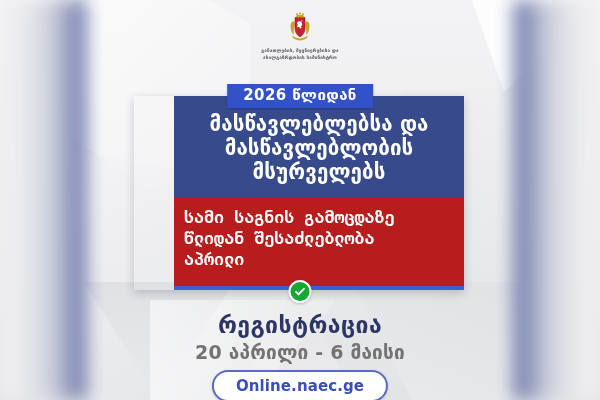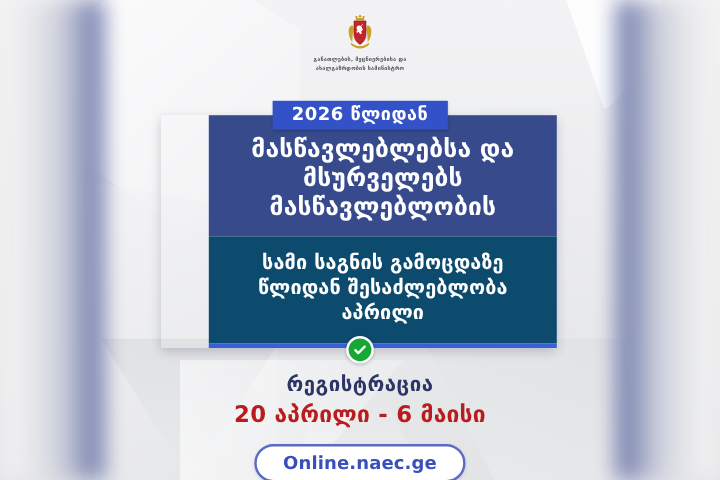--- a/index.html
+++ b/index.html
@@ -145,23 +145,24 @@
   }
   .panel-top .line {
     color:#ffffff;
     font-size:20.5px;
     font-weight:700;
     line-height:1.18;
     letter-spacing:.1px;
     white-space:nowrap;
   }
   .panel-bottom {
-    background:#0c4a6e;
+    background:#b91c1c;
     padding:11px 10px 14px;
-    text-align:center;
+    text-align:left;
+    font-family:Liberation Mono, monospace;
   }
   .panel-bottom .line {
     color:#ffffff;
     font-size:16.5px;
     font-weight:700;
     line-height:1.3;
     letter-spacing:.1px;
     white-space:nowrap;
   }
   .panel-rule {
@@ -186,28 +187,28 @@
   }
   .check-circle svg { display:block; }
 
   
   .reg {
     position:absolute; left:0; right:0; top:312px;
     text-align:center; z-index:3;
   }
   .reg-title {
     color:#2c3566;
-    font-size:17px;
+    font-size:23px;
     font-weight:700;
     letter-spacing:.4px;
     line-height:1.15;
   }
   .reg-dates {
     margin-top:4px;
-    color:#b91c1c;
+    color:#737373;
     font-size:19px;
     font-weight:700;
     letter-spacing:.2px;
     line-height:1.15;
   }
 
   
   .url-pill {
     position:absolute;
     left:50%; transform:translateX(-50%);
@@ -268,22 +269,22 @@
       <div>განათლების, მეცნიერებისა და</div>
       <div>ახალგაზრდობის სამინისტრო</div>
     </div>
   </div>
 
   <div class="badge">2026 წლიდან</div>
 
   <div class="panel">
     <div class="panel-top">
       <div class="line">მასწავლებლებსა და</div>
+      <div class="line">მასწავლებლობის</div>
       <div class="line">მსურველებს</div>
-      <div class="line">მასწავლებლობის</div>
     </div>
     <div class="panel-bottom">
       <div class="line">სამი საგნის გამოცდაზე</div>
       <div class="line">წლიდან შესაძლებლობა</div>
       <div class="line">აპრილი</div>
     </div>
     <div class="panel-rule"></div>
   </div>
 
   <div class="check-wrap">

